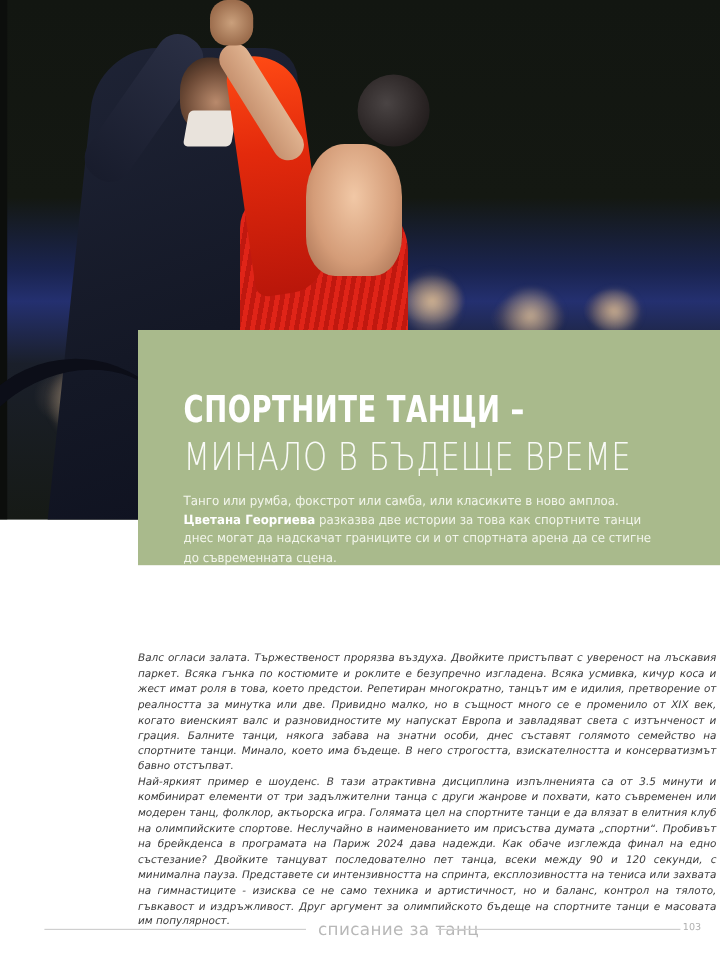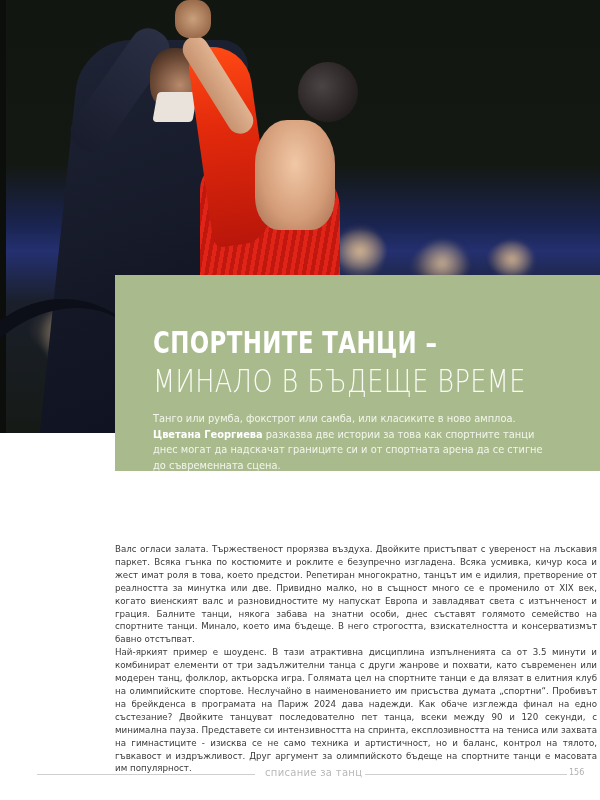--- a/index.html
+++ b/index.html
@@ -102,27 +102,27 @@
     transform: scaleX(0.93); transform-origin: left top;
   }
   .lead .author { font-weight: bold; color: #ffffff; }
   
   .article-body {
     position: absolute; left: 115px; top: 543px; width: 482px; margin: 0;
     color: #3a3a3a; font-size: 8.7px; line-height: 12.9px;
     text-align: justify;
     font-family: "DejaVu Sans", sans-serif;
   }
-  .article-body p { margin: 0; text-indent: 0; }
+  .article-body p { margin: 0; text-indent: 0; font-style: italic; }
   
   .footer-line-left {
     position: absolute; left: 37px; top: 774px; width: 218px; height: 1px; background: #cfcfcf;
   }
   .footer-title {
-    position: absolute; left: 265px; top: 767px; color: #b8b8b8; font-size: 10px; letter-spacing: 0.3px;
+    position: absolute; left: 265px; top: 767px; color: #b8b8b8; font-size: 14px; letter-spacing: 0.3px;
   }
   .footer-line-right {
     position: absolute; left: 365px; top: 774px; width: 202px; height: 1px; background: #cfcfcf;
   }
   .page-number {
     position: absolute; left: 569px; top: 768px; color: #b0b0b0; font-size: 8px;
   }
 </style>
 </head>
 <body>
@@ -155,13 +155,13 @@
 </div>
 
 <div class="article-body">
   <p>Валс огласи залата. Тържественост прорязва въздуха. Двойките пристъпват с увереност на лъскавия паркет. Всяка гънка по костюмите и роклите е безупречно изгладена. Всяка усмивка, кичур коса и жест имат роля в това, което предстои. Репетиран многократно, танцът им е идилия, претворение от реалността за минутка или две. Привидно малко, но в същност много се е променило от XIX век, когато виенският валс и разновидностите му напускат Европа и завладяват света с изтънченост и грация. Балните танци, някога забава на знатни особи, днес съставят голямото семейство на спортните танци. Минало, което има бъдеще. В него строгостта, взискателността и консерватизмът бавно отстъпват.</p>
   <p>Най-яркият пример е шоуденс. В тази атрактивна дисциплина изпълненията са от 3.5 минути и комбинират елементи от три задължителни танца с други жанрове и похвати, като съвременен или модерен танц, фолклор, актьорска игра. Голямата цел на спортните танци е да влязат в елитния клуб на олимпийските спортове. Неслучайно в наименованието им присъства думата „спортни“. Пробивът на брейкденса в програмата на Париж 2024 дава надежди. Как обаче изглежда финал на едно състезание? Двойките танцуват последователно пет танца, всеки между 90 и 120 секунди, с минимална пауза. Представете си интензивността на спринта, експлозивността на тениса или захвата на гимнастиците - изисква се не само техника и артистичност, но и баланс, контрол на тялото, гъвкавост и издръжливост. Друг аргумент за олимпийското бъдеще на спортните танци е масовата им популярност.</p>
 </div>
 
 <div class="footer-line-left"></div>
 <div class="footer-title">списание за танц</div>
 <div class="footer-line-right"></div>
-<div class="page-number">156</div>
+<div class="page-number">103</div>
 
 </body></html>

